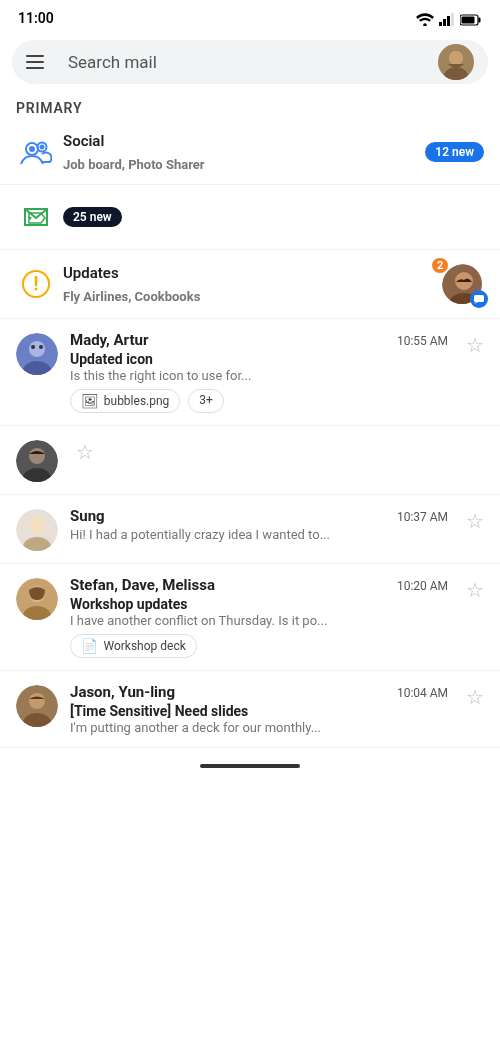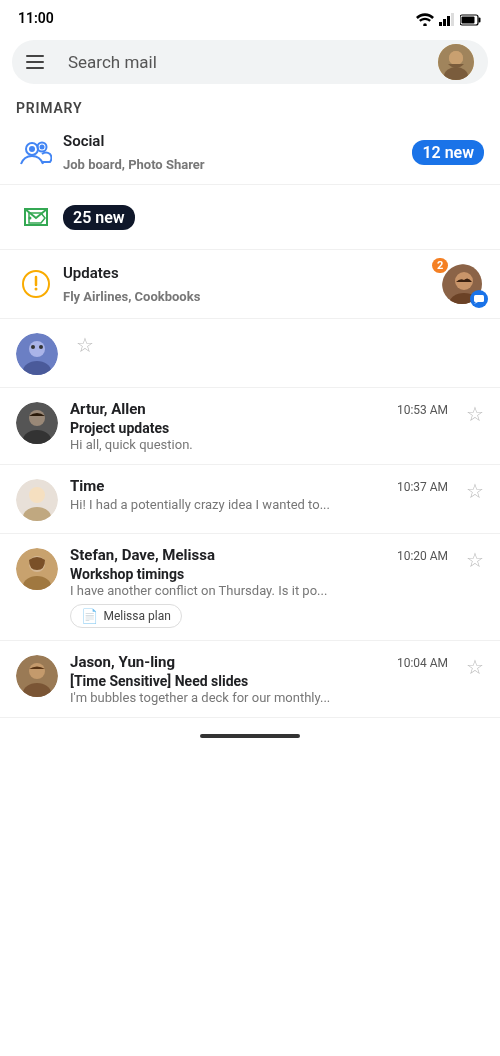--- a/index.html
+++ b/index.html
@@ -109,21 +109,21 @@
     }
     .category-sub {
       font-size: 13px;
       color: #777;
       margin-top: 7px;
       font-weight: bold;
     }
     .badge {
       border-radius: 12px;
       padding: 3px 10px;
-      font-size: 16px;
+      font-size: 12px;
       font-weight: 600;
       color: #fff;
     }
     .badge-blue { background: #1a73e8; }
     .badge-green { background: #0f172a; }
 
     
     .updates-badge-area {
       position: relative;
       display: flex;
@@ -378,53 +378,59 @@
     <div class="mail-row">
     <div class="mail-avatar">
       <svg width="42" height="42" viewBox="0 0 42 42">
     <circle cx="21" cy="21" r="21" fill="#6b7fc4"></circle>
     <circle cx="21" cy="16" r="8" fill="#aab4e8"></circle>
     <ellipse cx="21" cy="38" rx="14" ry="10" fill="#4a5a9a"></ellipse>
     <circle cx="17" cy="14" r="2" fill="#333"></circle>
     <circle cx="25" cy="14" r="2" fill="#333"></circle>
   </svg>
     </div>
+    <div class="mail-content">
+      <div class="mail-header">
+        <span class="mail-sender">Mady, Artur</span>
+        <span class="mail-time">10:55 AM</span>
+      </div>
+      <div class="mail-subject">Updated icon</div>
+      <div class="mail-preview">Is this the right icon to use for...</div>
+      <div class="mail-attachments">
+          <div class="attachment-chip">
+        <span class="att-icon">🖼</span>
+        <span>bubbles.png</span>
+      </div>
+          <div class="more-chip">3+</div>
+        </div>
+    </div>
     <span class="mail-star">☆</span>
   </div>
     <div class="mail-row">
     <div class="mail-avatar">
       <svg width="42" height="42" viewBox="0 0 42 42">
     <circle cx="21" cy="21" r="21" fill="#555"></circle>
     <circle cx="21" cy="16" r="8" fill="#998877"></circle>
     <ellipse cx="21" cy="38" rx="14" ry="10" fill="#333"></ellipse>
     <path d="M13 14 Q21 8 29 14" fill="#2a1a0a" stroke="none"></path>
   </svg>
     </div>
-    <div class="mail-content">
-      <div class="mail-header">
-        <span class="mail-sender">Artur, Allen</span>
-        <span class="mail-time">10:53 AM</span>
-      </div>
-      <div class="mail-subject">Project updates</div>
-      <div class="mail-preview">Hi all, quick question.</div>
-
-    </div>
     <span class="mail-star">☆</span>
   </div>
     <div class="mail-row">
     <div class="mail-avatar">
       <svg width="42" height="42" viewBox="0 0 42 42">
     <circle cx="21" cy="21" r="21" fill="#e8e0d8"></circle>
     <circle cx="21" cy="16" r="8" fill="#f5dfc0"></circle>
     <ellipse cx="21" cy="38" rx="14" ry="10" fill="#c0a880"></ellipse>
   </svg>
     </div>
     <div class="mail-content">
       <div class="mail-header">
-        <span class="mail-sender">Time</span>
+        <span class="mail-sender">Sung</span>
         <span class="mail-time">10:37 AM</span>
       </div>
       <div class="mail-preview">Hi! I had a potentially crazy idea I wanted to...</div>
 
     </div>
     <span class="mail-star">☆</span>
   </div>
     <div class="mail-row">
     <div class="mail-avatar">
       <svg width="42" height="42" viewBox="0 0 42 42">
@@ -432,47 +438,47 @@
     <circle cx="21" cy="16" r="8" fill="#d4b896"></circle>
     <ellipse cx="21" cy="38" rx="14" ry="10" fill="#a07840"></ellipse>
     <path d="M13 12 Q21 6 29 12 Q29 22 21 22 Q13 22 13 12" fill="#7a5028"></path>
   </svg>
     </div>
     <div class="mail-content">
       <div class="mail-header">
         <span class="mail-sender">Stefan, Dave, Melissa</span>
         <span class="mail-time">10:20 AM</span>
       </div>
-      <div class="mail-subject">Workshop timings</div>
+      <div class="mail-subject">Workshop updates</div>
       <div class="mail-preview">I have another conflict on Thursday. Is it po...</div>
       <div class="mail-attachments">
           <div class="attachment-chip">
         <span class="att-icon">📄</span>
-        <span>Melissa plan</span>
+        <span>Workshop deck</span>
       </div>
         </div>
     </div>
     <span class="mail-star">☆</span>
   </div>
     <div class="mail-row">
     <div class="mail-avatar">
       <svg width="42" height="42" viewBox="0 0 42 42">
     <circle cx="21" cy="21" r="21" fill="#9a7a55"></circle>
     <circle cx="21" cy="16" r="8" fill="#c49a6c"></circle>
     <ellipse cx="21" cy="38" rx="14" ry="10" fill="#7a5535"></ellipse>
     <path d="M13 14 Q21 9 29 14" fill="#5a3515"></path>
   </svg>
     </div>
     <div class="mail-content">
       <div class="mail-header">
         <span class="mail-sender">Jason, Yun-ling</span>
         <span class="mail-time">10:04 AM</span>
       </div>
       <div class="mail-subject">[Time Sensitive] Need slides</div>
-      <div class="mail-preview">I'm bubbles together a deck for our monthly...</div>
+      <div class="mail-preview">I'm putting another a deck for our monthly...</div>
 
     </div>
     <span class="mail-star">☆</span>
   </div>
   </div>
 
 <div class="home-indicator">
   <div class="home-bar"></div>
 </div>
 

